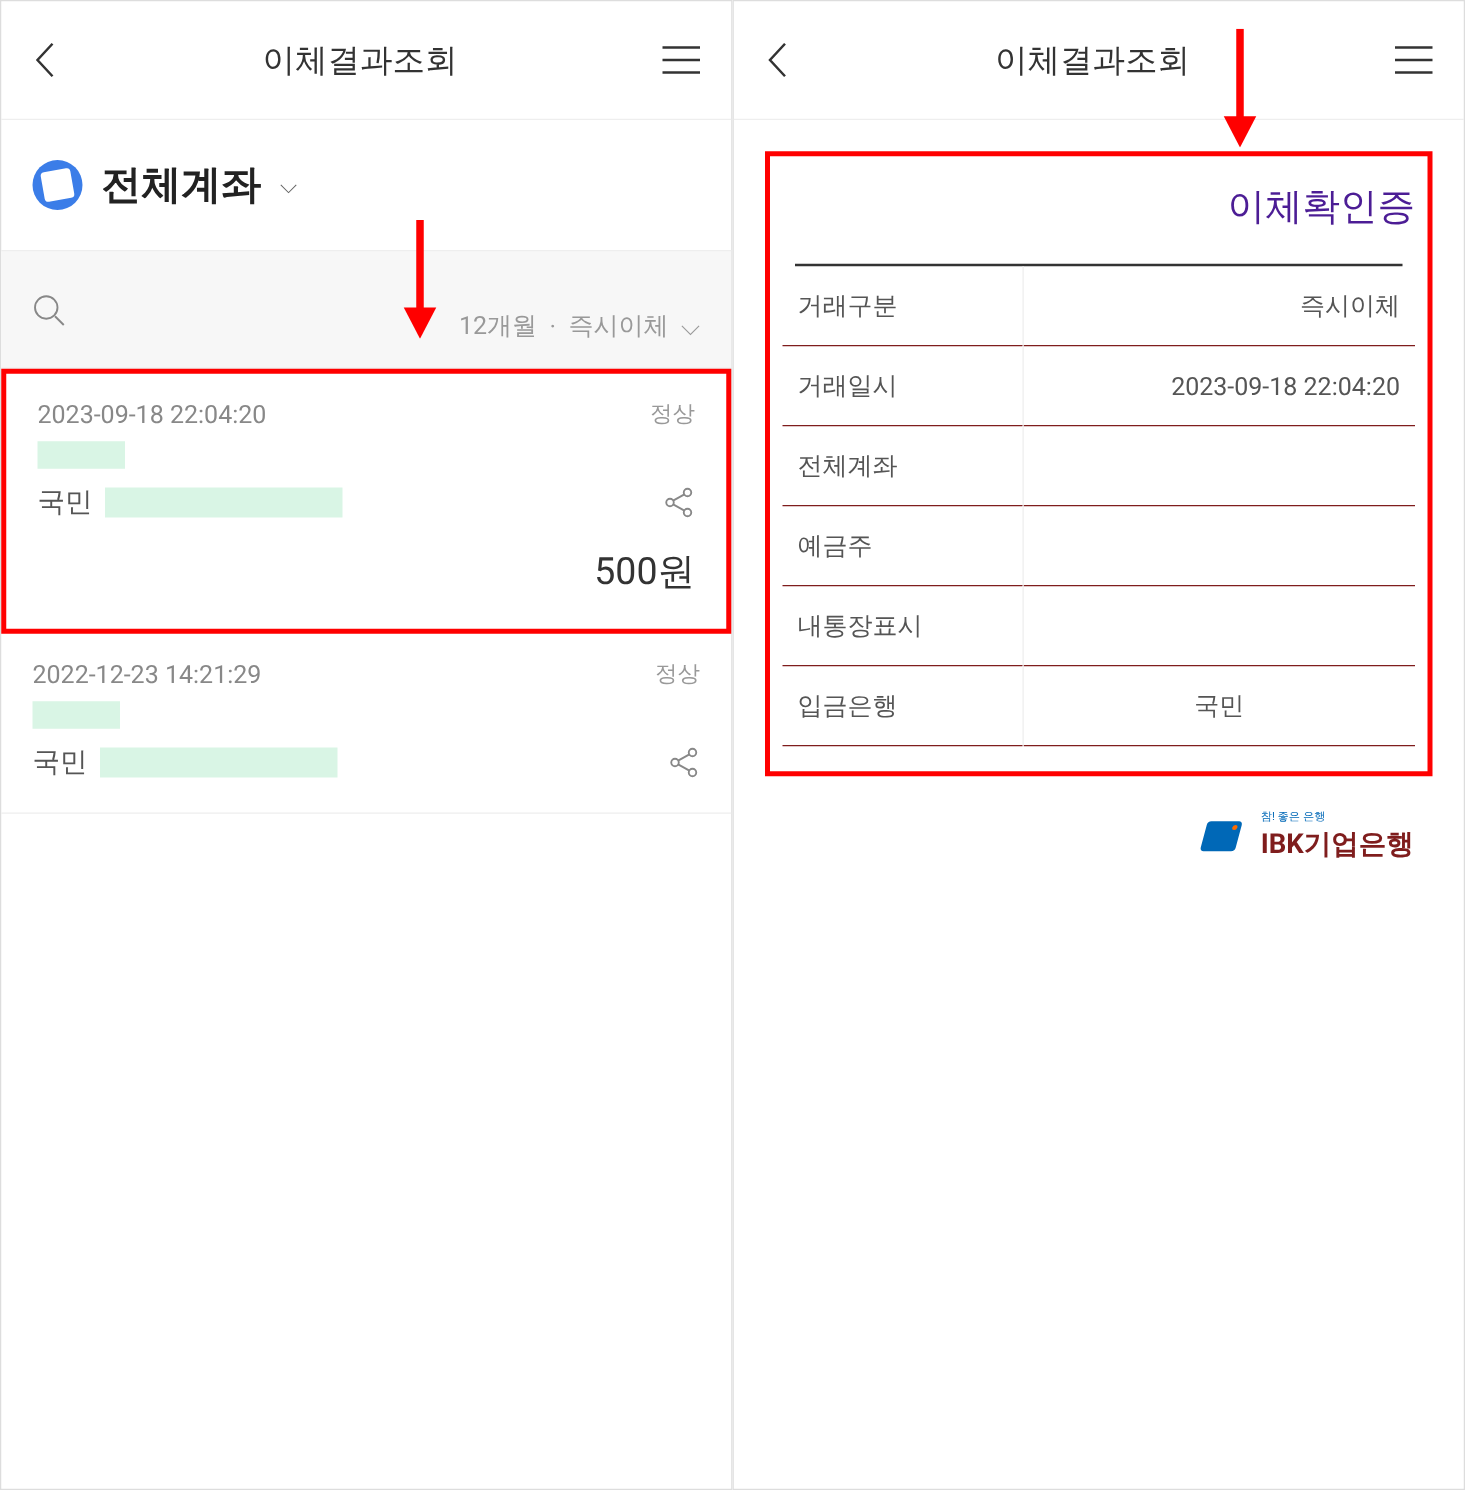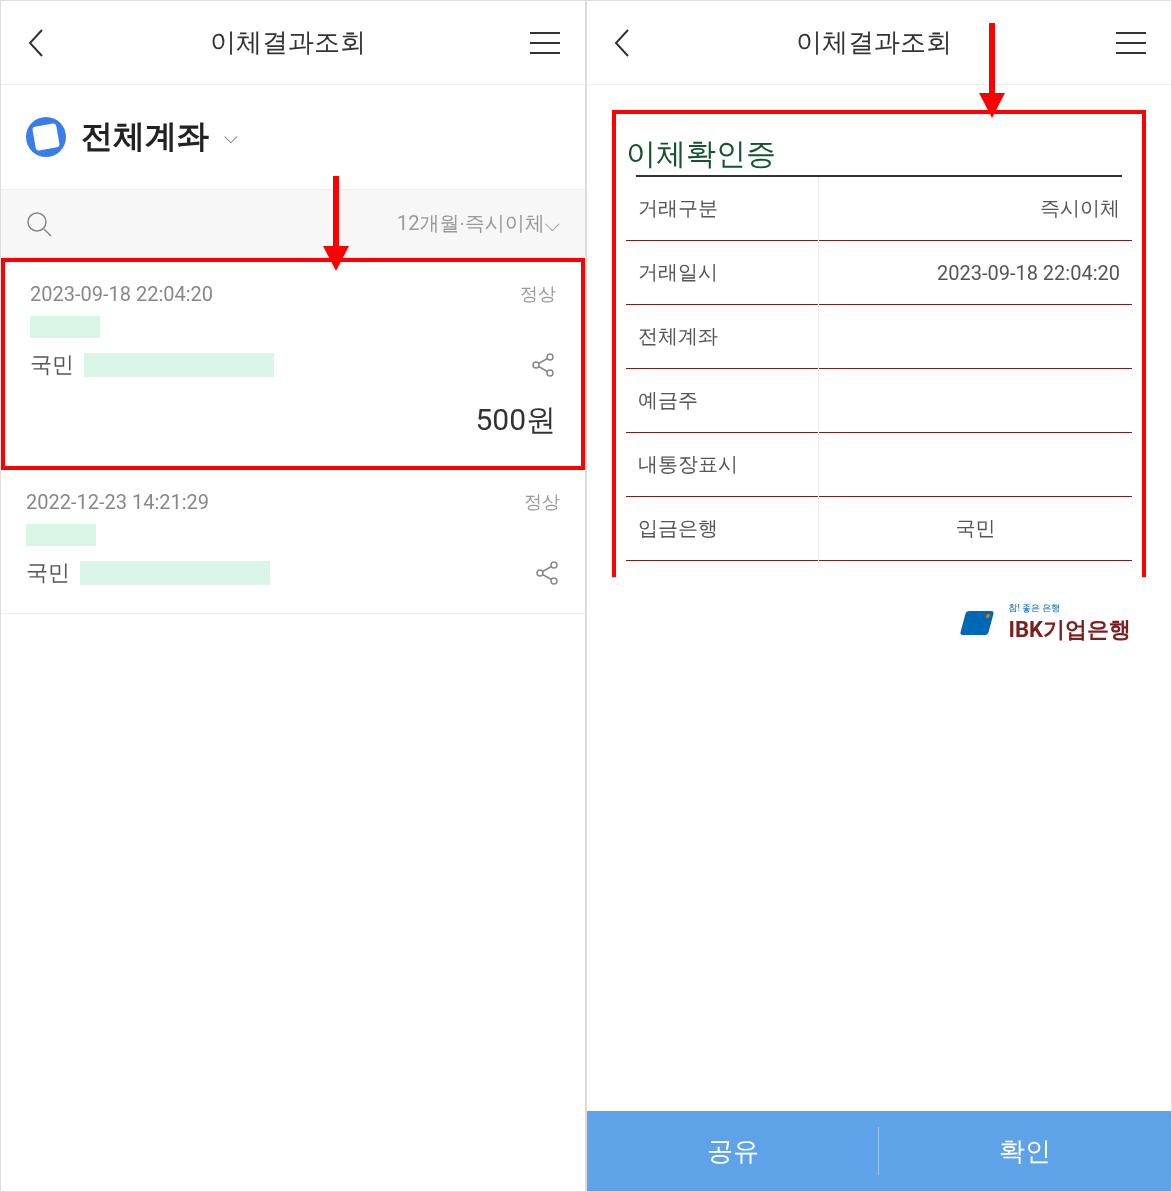--- a/index.html
+++ b/index.html
@@ -20,21 +20,21 @@
       display: flex;
       flex-direction: column;
       position: relative;
       background: #fff;
     }
     .header {
       display: flex;
       align-items: center;
       justify-content: space-between;
       padding: 6px 25px;
-      height: 84px;
+      height: 95px;
       border-bottom: 1px solid #eee;
     }
     .back-icon {
       width: 20px;
       height: 30px;
       cursor: pointer;
     }
     .back-icon svg {
       width: 100%;
       height: 100%;
@@ -105,21 +105,22 @@
     }
     .search-icon svg {
       width: 100%;
       height: 100%;
     }
     .filter-text {
       font-size: 20px;
       color: #999;
       display: flex;
       align-items: center;
-      gap: 0;
+      gap: 10px;
+      margin-top: 26px;
     }
     .transaction-list {
       flex: 1;
     }
     .transaction-item {
       padding: 20px 25px 25px;
       border-bottom: 1px solid #eee;
       position: relative;
     }
     .transaction-item.highlighted {
@@ -202,24 +203,25 @@
     .cert-container {
       flex: 1;
       padding: 25px;
       overflow: hidden;
     }
     .cert-box {
       border: 4px solid #ff0000;
       padding: 20px 10px;
     }
     .cert-title {
-      text-align: left;
+      text-align: right;
       font-size: 30px;
       font-weight: 500;
-      color: #14532d;
+      color: #4c1d95;
+      padding-bottom: 25px;
     }
     .cert-title-underline {
       border-bottom: 2px solid #333;
       margin: 0 10px 0;
     }
     .cert-table {
       width: 100%;
       border-collapse: collapse;
     }
     .cert-table tr {
@@ -467,17 +469,13 @@
   <div class="bank-logo">
     <div class="logo-icon"></div>
     <div class="logo-text-wrap">
       <span class="logo-tagline">참! 좋은 은행</span>
       <span class="logo-text">IBK기업은행</span>
     </div>
   </div>
 
   <div class="spacer"></div>
 
-  <div class="bottom-buttons">
-    <div class="bottom-btn">공유</div>
-    <div class="bottom-btn">확인</div>
-  </div>
 </div>
 
 </body></html>

